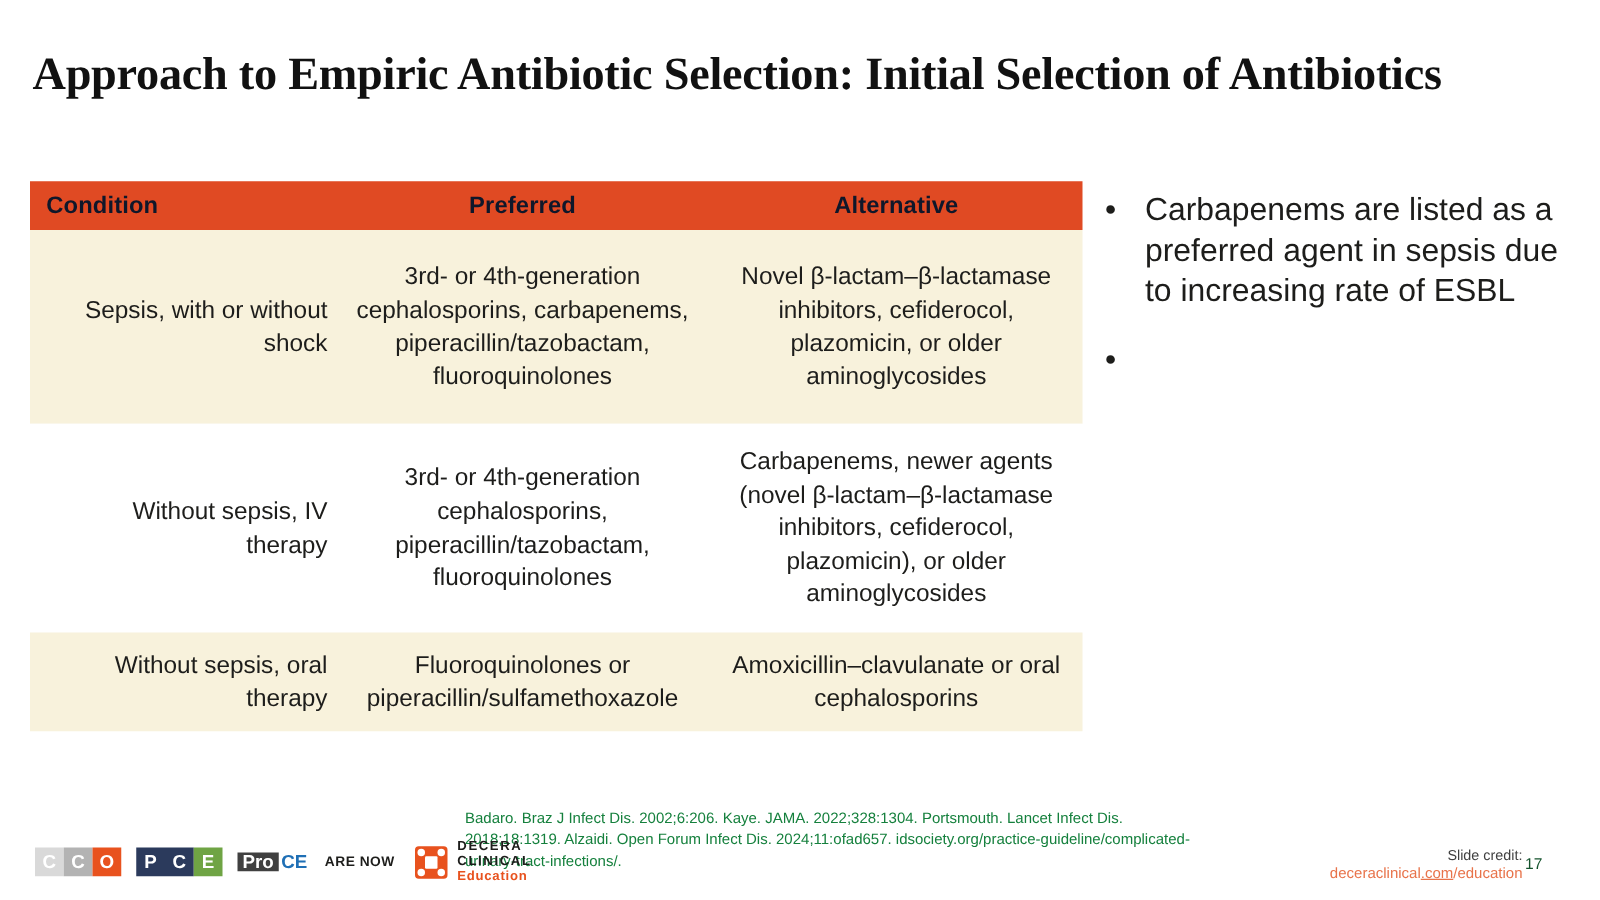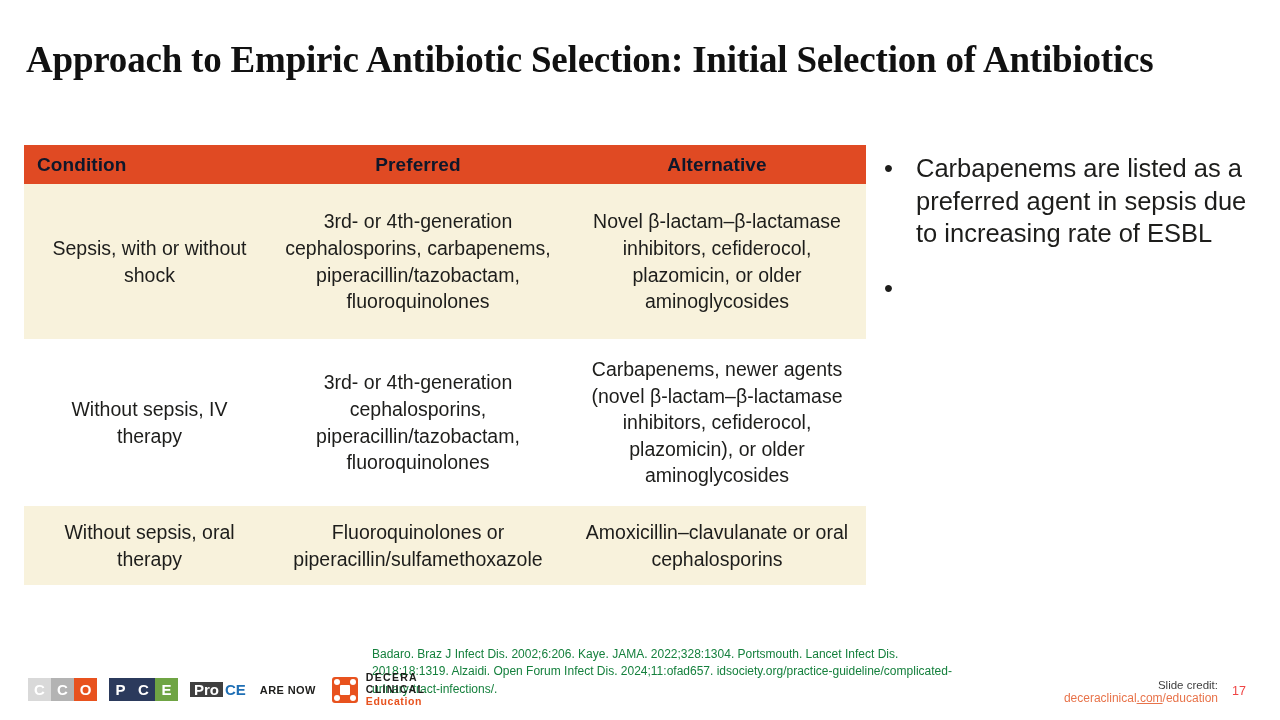--- a/index.html
+++ b/index.html
@@ -41,21 +41,21 @@
   }
   thead th.c1 { text-align: left; padding-left: 13px; width: 244px; }
   thead th.c2 { text-align: center; width: 300px; }
   thead th.c3 { text-align: center; width: 298px; }
 
   tbody td {
     font-size: 19.5px;
     line-height: 1.36;
     color: #1d1d1b;
   }
-  tbody td.c1 { text-align: center; padding-left: 13px; padding-right: 6px; }
+  tbody td.c1 { text-align: right; padding-left: 13px; padding-right: 6px; }
   tbody td.c2, tbody td.c3 { text-align: center; padding-left: 6px; padding-right: 6px; }
 
   tr.shade td { background: #F8F2DC; }
   tr.plain td { background: #ffffff; }
 
   tr.r1 td { height: 155px; }
   tr.r2 td { height: 167px; }
   tr.r3 td { height: 79px; }
 
   
@@ -142,22 +142,22 @@
 
   
   .credit {
     position: absolute; right: 62px; top: 679px;
     text-align: right;
   }
   .credit .label { font-size: 11.5px; color: #3f3f3f; }
   .credit .link { font-size: 12px; color: #E8734A; }
   .credit .link u { text-decoration: underline; }
   .page-no {
-    position: absolute; right: 34px; top: 684px;
-    font-size: 12.5px; color: #ef4444;
+    position: absolute; right: 46px; top: 684px;
+    font-size: 12.5px; color: #14532d;
   }
 </style>
 </head>
 <body>
 
 <div class="slide">
 
   <div class="title">Approach to Empiric Antibiotic Selection: Initial Selection of Antibiotics</div>
 
   <div class="table-wrap">

